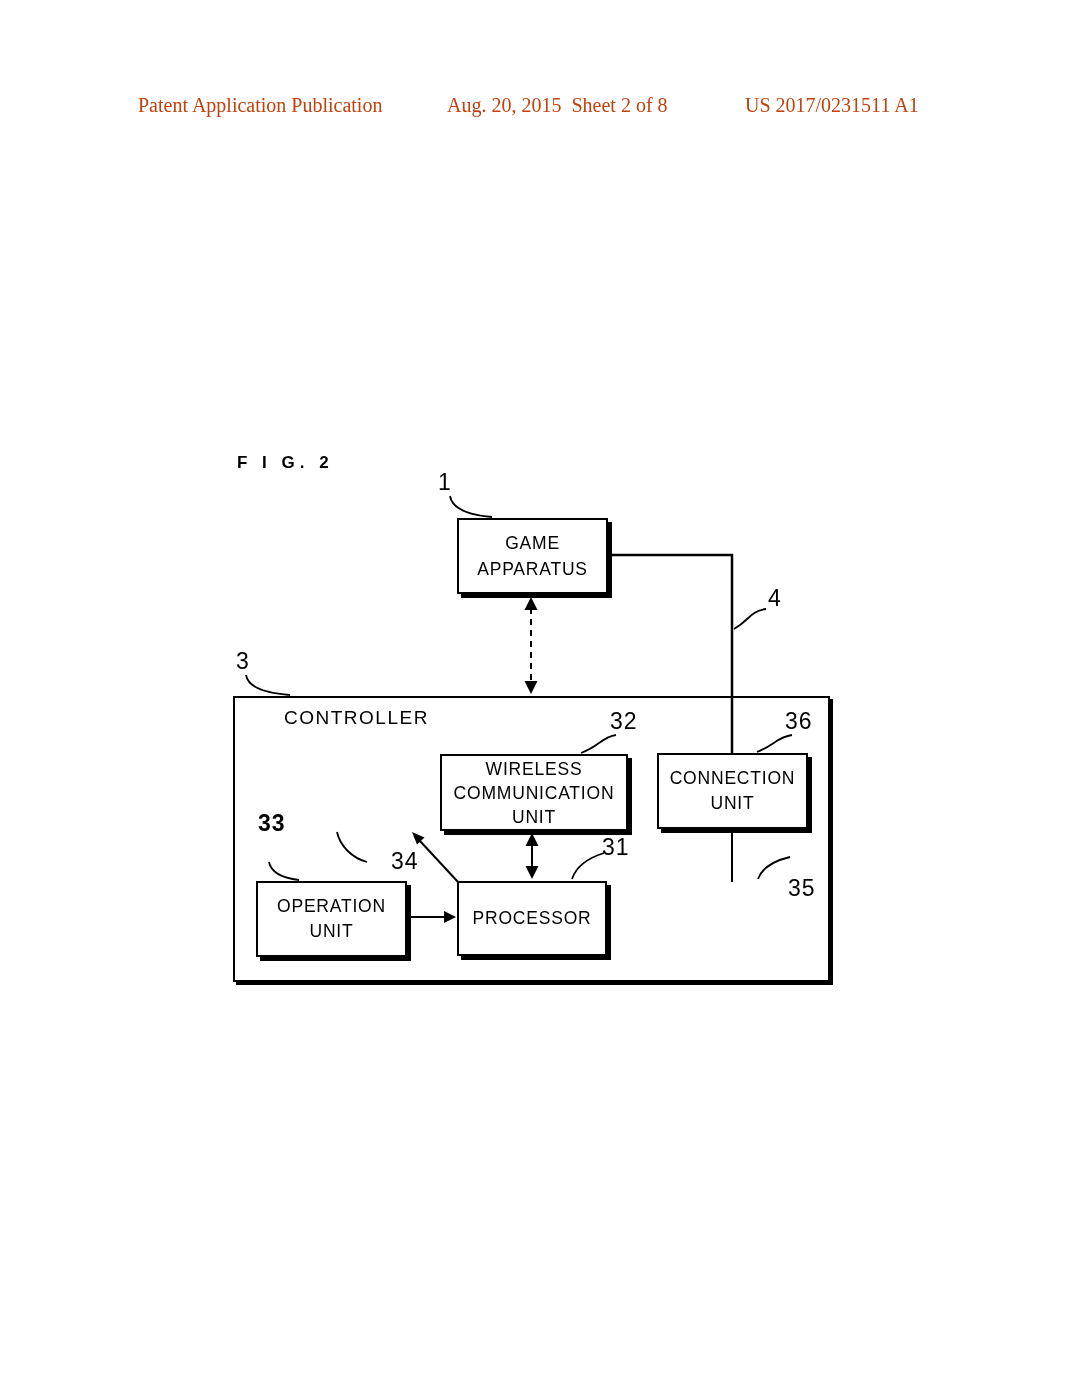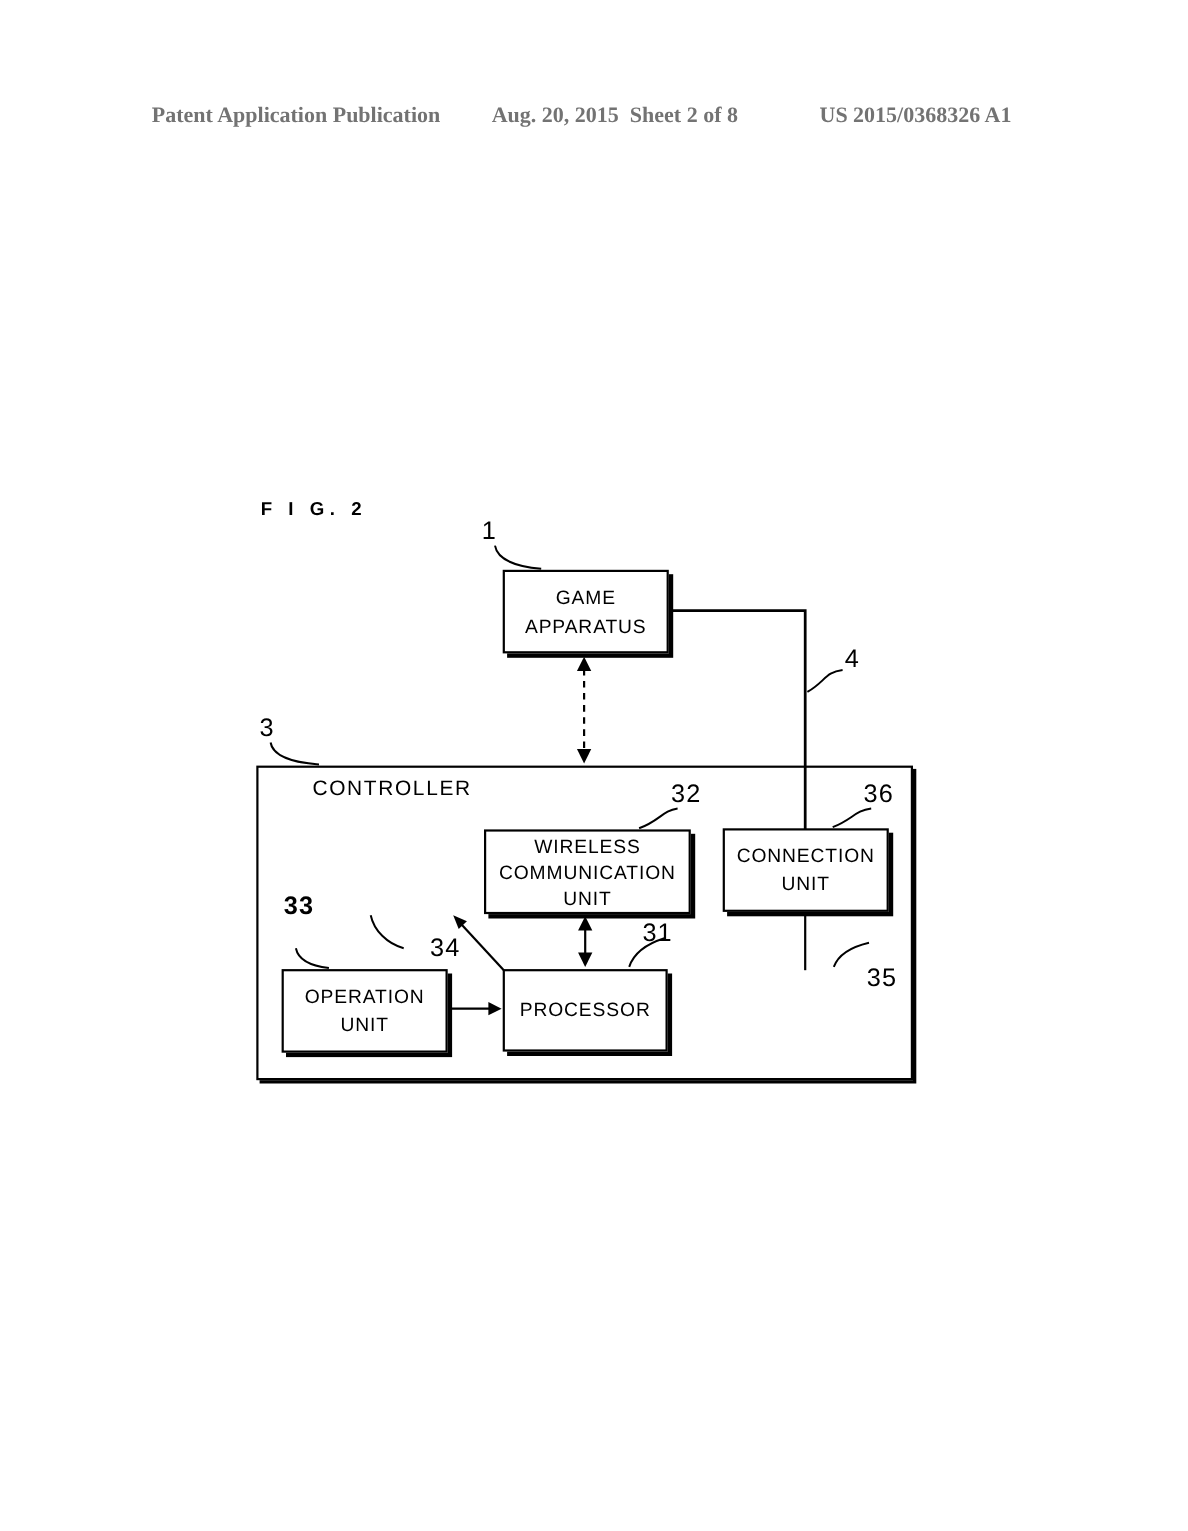--- a/index.html
+++ b/index.html
@@ -2,22 +2,22 @@
 <html><head>
 <meta charset="utf-8">
 <style>
   html,body { margin:0; padding:0; background:#ffffff; }
   .page {
     position:relative; width:1080px; height:1392px; background:#ffffff;
     color:#000; font-family:"Liberation Sans", sans-serif; overflow:hidden;
   }
   .hdr {
     position:absolute; top:94px;
-    font-family:"Liberation Serif", serif; font-weight:bold; font-size:20px;
-    white-space:pre; color:#737373;text-align:right;
+    font-family:"Liberation Serif", serif; font-weight:normal; font-size:20px;
+    white-space:pre; color:#c2410c;text-align:right;
   }
   .hdr-left   { left:138px; }
   .hdr-center { left:447px; }
   .hdr-right  { left:745px; }
   .fig-label {
     position:absolute; left:237px; top:453px;
     font-size:17px; font-weight:bold; letter-spacing:5px; white-space:pre;
   }
   .box {
     position:absolute; box-sizing:border-box;
@@ -41,21 +41,21 @@
   }
   svg.overlay { position:absolute; left:0; top:0; pointer-events:none; }
 </style>
 </head>
 <body>
 
 <div class="page">
 
   <div class="hdr hdr-left">Patent Application Publication</div>
   <div class="hdr hdr-center">Aug. 20, 2015  Sheet 2 of 8</div>
-  <div class="hdr hdr-right">US 2015/0368326 A1</div>
+  <div class="hdr hdr-right">US 2017/0231511 A1</div>
 
   <div class="fig-label">F I G. 2</div>
 
   <div class="controller-box" style="left:233px; top:696px; width:597px; height:286px;">
     <div class="controller-title">CONTROLLER</div>
   </div>
 
 
   <div class="box" style="left:440px; top:754px; width:188px; height:77px; line-height:24px;">
     <span>WIRELESS</span>
@@ -83,21 +83,21 @@
     <span>APPARATUS</span>
   </div>
 
   <div class="ref" style="left:438px; top:469px;">1</div>
   <div class="ref" style="left:236px; top:648px;">3</div>
   <div class="ref" style="left:768px; top:585px;">4</div>
   <div class="ref" style="left:610px; top:708px;">32</div>
   <div class="ref" style="left:785px; top:708px;">36</div>
   <div class="ref" style="left:258px; top:810px;font-weight:bold;">33</div>
   <div class="ref" style="left:366px; top:848px;margin-left:25px;">34</div>
-  <div class="ref" style="left:584px; top:834px;">31</div>
+  <div class="ref" style="left:602px; top:834px;">31</div>
   <div class="ref" style="left:788px; top:834px;margin-top:41px;">35</div>
 
   <svg class="overlay" width="1080" height="1392" viewBox="0 0 1080 1392">
 
     <g>
       <polyline points="610,555 732,555 732,754" fill="none" stroke="#000" stroke-width="2.5"></polyline>
     </g>
 
     <g>
       <line x1="732" y1="830" x2="732" y2="882" stroke="#000" stroke-width="2"></line>

